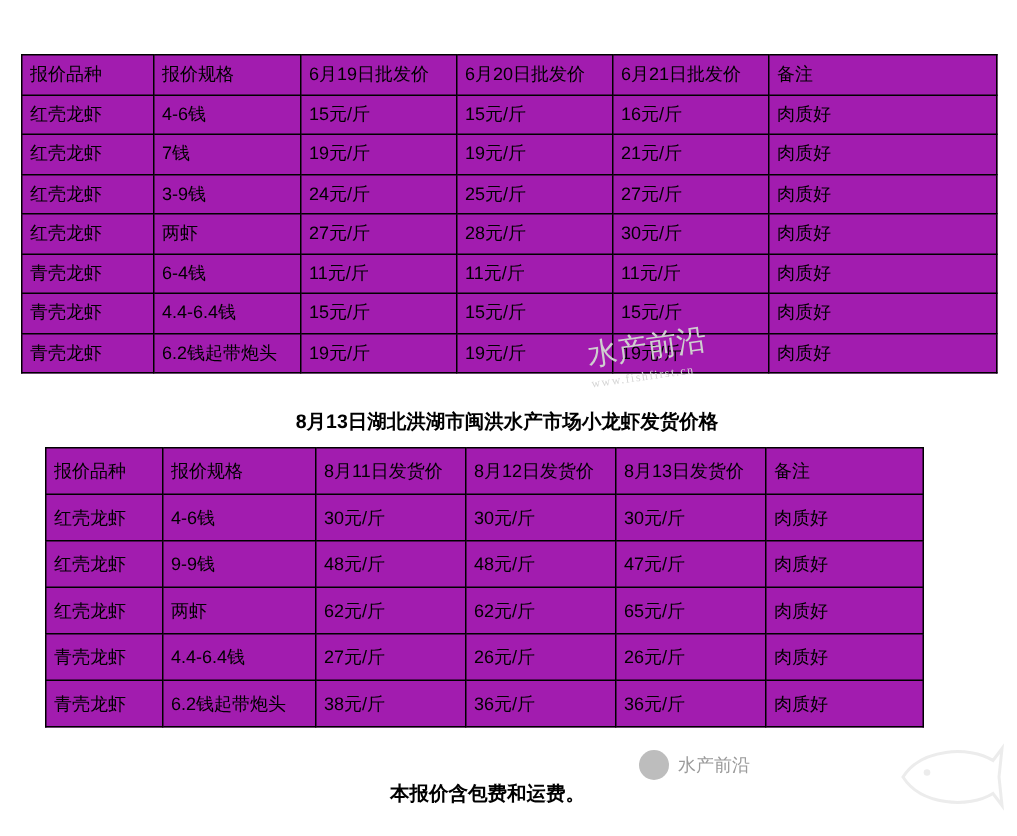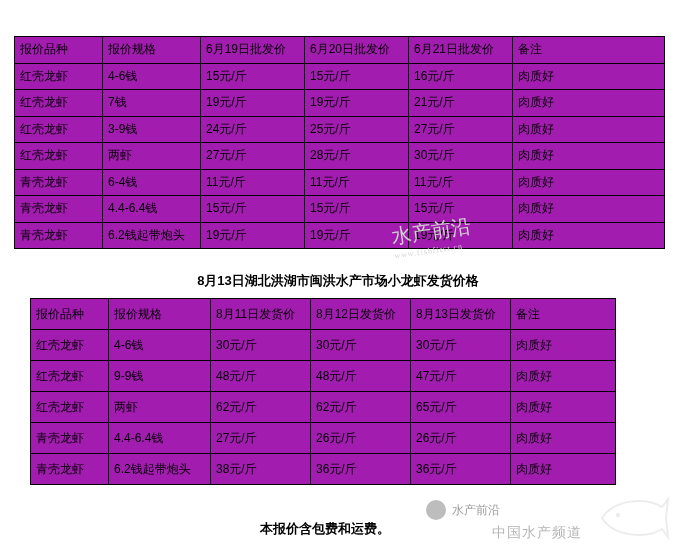--- a/index.html
+++ b/index.html
@@ -279,20 +279,19 @@
   <div class="wm" id="wm1">
     <span>水产前沿</span>
     <span class="wmsub">www.fishfirst.cn</span>
   </div>
 
   <div id="wm-logo-wrap">
     <span id="wm-circle"></span>
     <span>水产前沿</span>
   </div>
 
-  <div id="wm-brand">中国水产频道</div>
 
   <svg id="wm-fish" viewBox="0 0 70 46">
     <path d="M2 23 C14 4, 46 2, 62 12 L68 4 L66 23 L68 42 L62 34 C46 44, 14 42, 2 23 Z" fill="none" stroke="#c9c9c9" stroke-width="2"></path>
     <circle cx="18" cy="20" r="2.2" fill="#c9c9c9"></circle>
   </svg>
 
 </div>
 
 </body></html>

